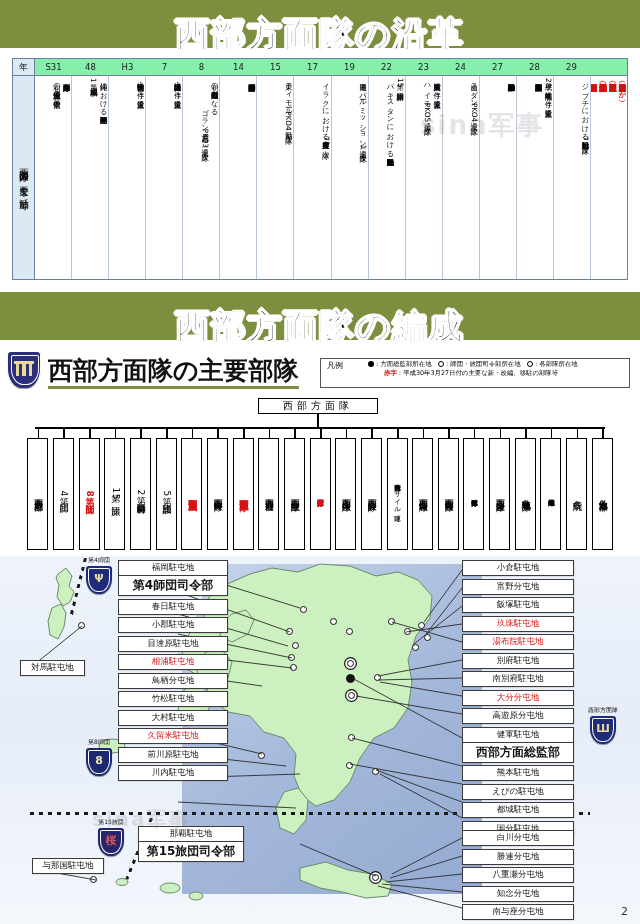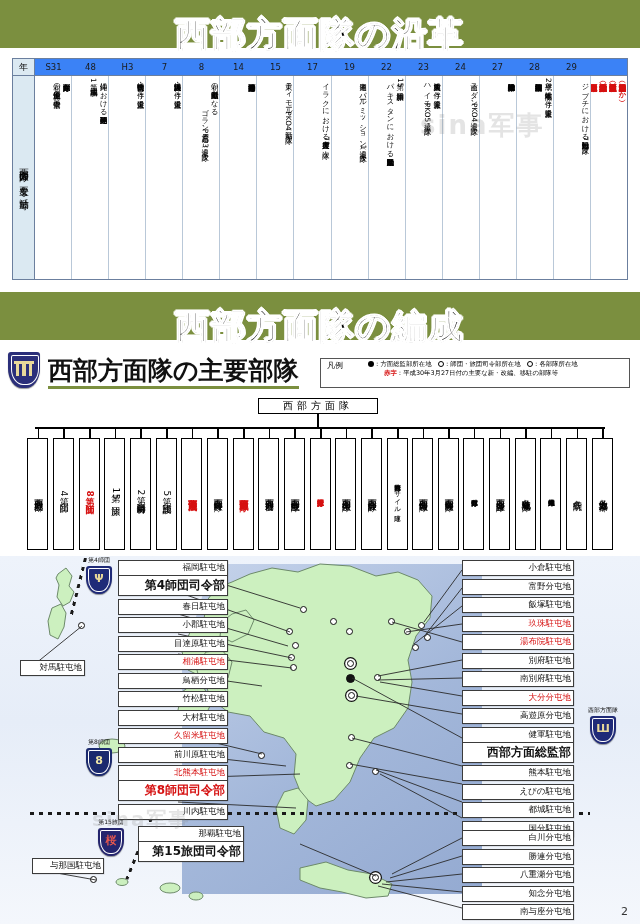--- a/index.html
+++ b/index.html
@@ -55,21 +55,21 @@
   .hist-actlabel {
     flex:1;
     writing-mode:vertical-rl;
     display:flex; align-items:center; justify-content:center;
     font-size:9.5px; letter-spacing:1px;
     background:#dbe9f2;
   }
   .hist-cols { flex:1; display:flex; flex-direction:column; }
   .hist-years {
     height:17px; flex:0 0 17px;
-    display:flex; background:#3b82f6;
+    display:flex; background:#86efac;
     border-bottom:1px solid #6b7f9e;
   }
   .hist-year {
     flex:1; text-align:center; font-size:8.5px;
     display:flex; align-items:center; justify-content:center;
     color:#1a1a1a;
   }
   .hist-body { flex:1; display:flex; }
   .hist-col {
     flex:1;
@@ -182,21 +182,21 @@
   }
   .sea {
     position:absolute; left:182px; top:8px; width:300px; height:330px;
     background:linear-gradient(145deg,#c4d2ea 0%,#9fb4d8 55%,#8fa6cf 100%);
     clip-path:polygon(10% 0,100% 0,100% 100%,0 100%,0 30%);
     opacity:.95;
   }
   .labelcol { position:absolute; }
   .lbl {
     border:1px solid #3b3b3b; background:#fff;
-    font-size:8.5px; text-align:right;
+    font-size:8.5px; text-align:center;
     padding:1px 2px; margin-bottom:2.5px;
     white-space:nowrap; color:#111;
     box-shadow:0.5px 0.5px 0 rgba(0,0,0,.15);
   }
   .lbl.red { color:#d61111; }
   .lbl.hq { font-size:12px; font-weight:bold; }
   .lbl-group { border:1px solid #3b3b3b; background:#fff; margin-bottom:2.5px; box-shadow:0.5px 0.5px 0 rgba(0,0,0,.15);}
   .lbl-group .lbl { border:none; border-bottom:1px solid #3b3b3b; margin:0; box-shadow:none; }
   .lbl-group .lbl:last-child { border-bottom:none; }
 
@@ -591,24 +591,20 @@
       </div>
       <div class="lbl">春日駐屯地</div>
       <div class="lbl">小郡駐屯地</div>
       <div class="lbl">目達原駐屯地</div>
       <div class="lbl red">相浦駐屯地</div>
       <div class="lbl">鳥栖分屯地</div>
       <div class="lbl">竹松駐屯地</div>
       <div class="lbl">大村駐屯地</div>
       <div class="lbl red">久留米駐屯地</div>
       <div class="lbl">前川原駐屯地</div>
-      <div class="lbl-group">
-        <div class="lbl red">北熊本駐屯地</div>
-        <div class="lbl red hq">第8師団司令部</div>
-      </div>
       <div class="lbl">川内駐屯地</div>
     </div>
   <div class="labelcol" id="right-column" style="left:462px;top:4px;width:112px">
       <div class="lbl">小倉駐屯地</div>
       <div class="lbl">富野分屯地</div>
       <div class="lbl">飯塚駐屯地</div>
       <div class="lbl red">玖珠駐屯地</div>
       <div class="lbl red">湯布院駐屯地</div>
       <div class="lbl">別府駐屯地</div>
       <div class="lbl">南別府駐屯地</div>

